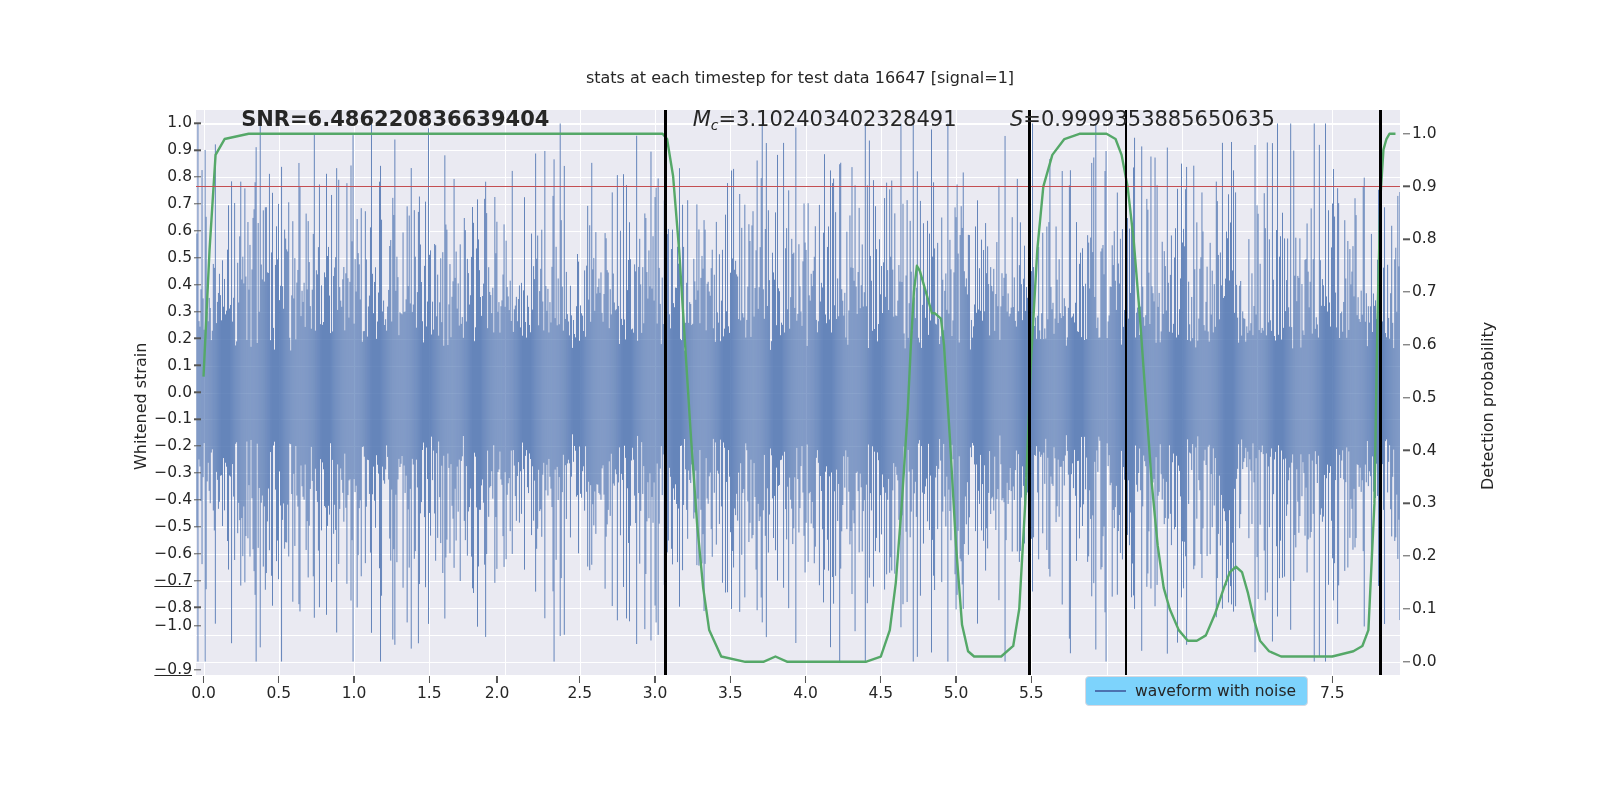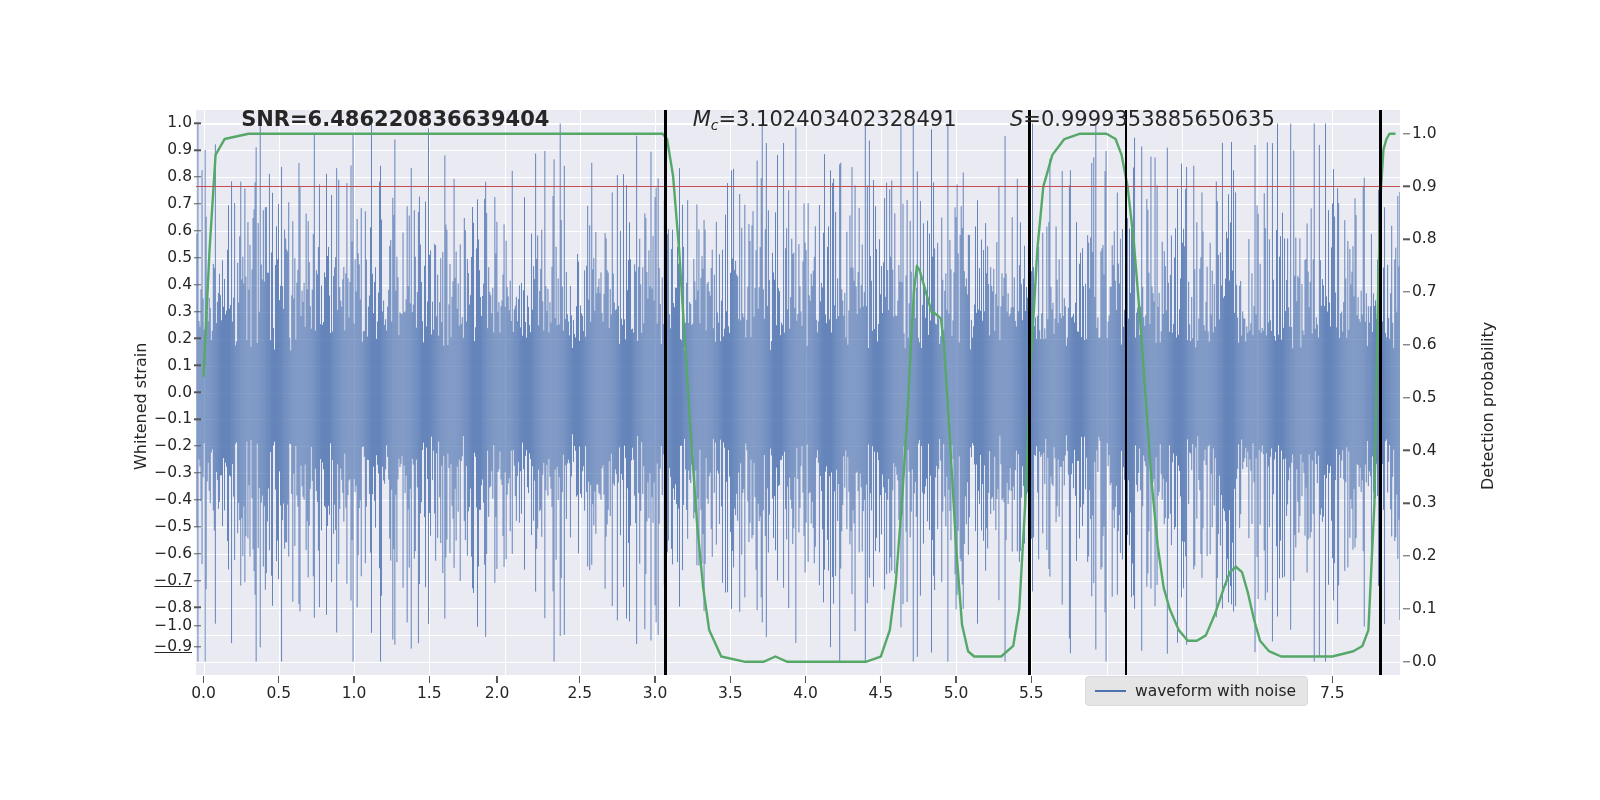--- a/index.html
+++ b/index.html
@@ -78,37 +78,38 @@
     position:absolute;
     font-size:21px;color:#262626;
     white-space:nowrap;line-height:1;
   }
   .annot .it{font-style:italic;}
   .annot .sub{font-size:14px;font-style:italic;vertical-align:-0.25em;}
 
   
   #legend{
     position:absolute;left:1085px;top:676px;
-    background:#e5e5e5;border:1px solid #d8d8e0;border-radius:4px;
+    background:#7dd3fc;border:1px solid #d8d8e0;border-radius:4px;
     padding:5px 11px 5px 9px;
     display:flex;align-items:center;gap:9px;
   }
   #legend .swatch{display:block;width:31px;height:2.4px;background:#4C72B0;}
   #legend .ltext{font-size:15.5px;color:#262626;white-space:nowrap;}
 
   
   #series-svg{position:absolute;left:0;top:0;width:1204px;height:565px;}
   .vline{position:absolute;top:0;height:100%;width:2.6px;background:#000;}
   #threshold-line{position:absolute;left:0;width:100%;height:1.8px;background:#C44E52;}
 </style>
 </head>
 <body>
 
 <div id="root">
 
+  <div id="chart-title">stats at each timestep for test data 16647 [signal=1]</div>
 
   <div id="ylabel-left">Whitened strain</div>
   <div id="ylabel-right">Detection probability</div>
 
   <div id="plot-area">
     <div id="grid-h">
         <div class="gridline h" style="top: 13.45px;"></div>
         <div class="gridline h" style="top: 40.36px;"></div>
         <div class="gridline h" style="top: 67.26px;"></div>
         <div class="gridline h" style="top: 94.17px;"></div>
@@ -1357,21 +1358,21 @@
       <div class="ytick-left" style="top: 357.6px;">0.1<span class="tk"></span></div>
       <div class="ytick-left" style="top: 384.5px;">0.0<span class="tk"></span></div>
       <div class="ytick-left" style="top: 411.4px;">−0.1<span class="tk"></span></div>
       <div class="ytick-left" style="top: 438.31px;">−0.2<span class="tk"></span></div>
       <div class="ytick-left" style="top: 465.21px;">−0.3<span class="tk"></span></div>
       <div class="ytick-left" style="top: 492.12px;">−0.4<span class="tk"></span></div>
       <div class="ytick-left" style="top: 519.02px;">−0.5<span class="tk"></span></div>
       <div class="ytick-left" style="top: 545.93px;">−0.6<span class="tk"></span></div>
       <div class="ytick-left" style="top: 572.83px; text-decoration: underline;">−0.7<span class="tk"></span></div>
       <div class="ytick-left" style="top: 599.74px;">−0.8<span class="tk"></span></div>
-      <div class="ytick-left" style="top: 639px; text-decoration: underline;">−0.9<span class="tk"></span></div>
+      <div class="ytick-left" style="top: 662px; text-decoration: underline;">−0.9<span class="tk"></span></div>
       <div class="ytick-left" style="top: 618px; text-align: right;">−1.0<span class="tk"></span></div>
     </div>
   <div id="yticks-right">
       <div class="ytick-right" style="top: 125.76px;">1.0<span class="tk"></span></div>
       <div class="ytick-right" style="top: 178.57px;">0.9<span class="tk"></span></div>
       <div class="ytick-right" style="top: 231.37px;">0.8<span class="tk"></span></div>
       <div class="ytick-right" style="top: 284.17px;">0.7<span class="tk"></span></div>
       <div class="ytick-right" style="top: 336.98px;">0.6<span class="tk"></span></div>
       <div class="ytick-right" style="top: 389.78px;">0.5<span class="tk"></span></div>
       <div class="ytick-right" style="top: 442.58px;">0.4<span class="tk"></span></div>

